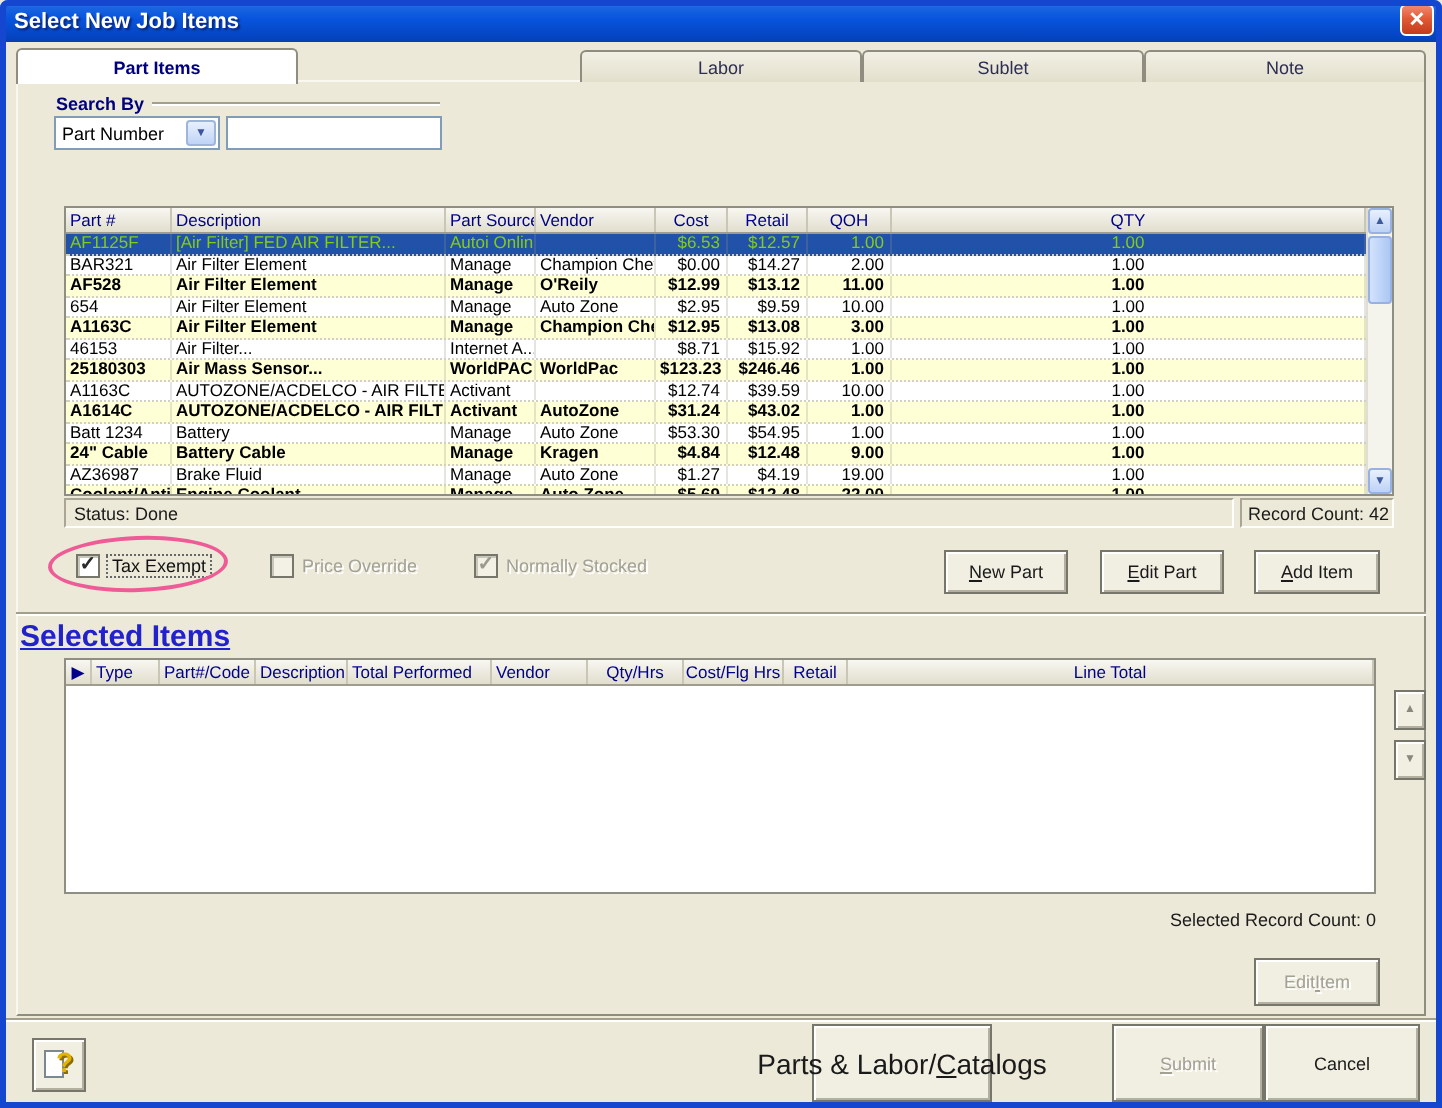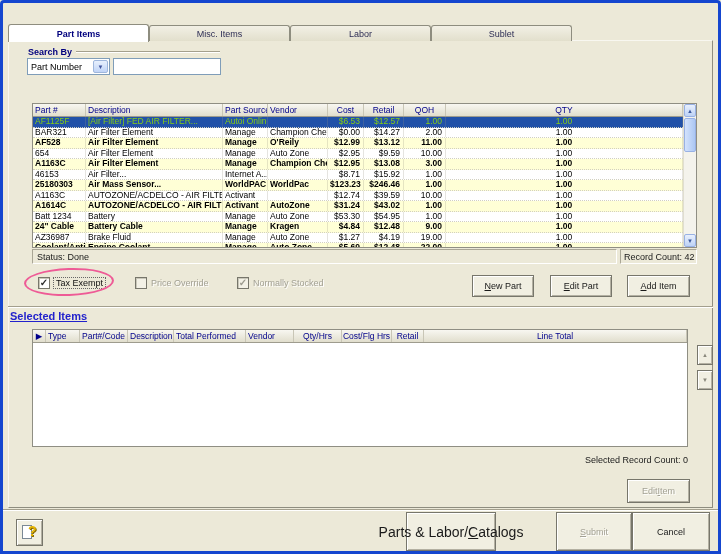--- a/index.html
+++ b/index.html
@@ -92,21 +92,21 @@
     border-radius:50%; transform:rotate(-2deg); z-index:7; pointer-events:none; }
 
   
   .btn3d { background:#F1EFE2; border:1px solid #77766B;
     box-shadow:inset 1px 1px 0 #FFFFFF, inset -1px -1px 0 #B3B0A2;
     font-size:9px; color:#1A1A1A; display:flex; align-items:center; justify-content:center;
     z-index:6; white-space:nowrap; cursor:default; }
   .btn3d.disabled { color:#A3A194; text-shadow:1px 1px 0 #fff; }
   .u { text-decoration:underline; }
 
-  .link-label { font-size:11px; font-weight:bold; color:#2222CC; text-decoration:underline; z-index:5;text-align:center; }
+  .link-label { font-size:15px; font-weight:bold; color:#2222CC; text-decoration:underline; z-index:5;text-align:center; }
 
   
   .sel-grid { left:32px; top:329px; width:656px; height:118px; background:#fff;
     border:1px solid #8F8E83; display:flex; flex-direction:column; z-index:5; overflow:hidden; }
   .updown { width:16px; height:20px; font-size:6px; color:#8A887C; }
 
   .sel-count { font-size:9px; color:#1A1A1A; text-align:right; z-index:5; }
 
   
   .help-btn { left:16px; top:519px; width:27px; height:27px; position:absolute; }
@@ -114,34 +114,40 @@
     border:1px solid #7A8894; }
   .help-q { position:absolute; left:11px; top:3px; font-size:14px; font-weight:bold; color:#E4B200;
     text-shadow:1px 1px 0 #8a6d00; }
   .tall-btn { height:39px; }
 </style>
 </head>
 <body>
 
 <div class="window">
 
+  <div class="titlebar">
+    <span class="title">Select New Job Items</span>
+    <span class="close-btn">
+        <span>✕</span>
+      </span>
+  </div>
 
   <div class="tabpage"></div>
 
   <div class="tab selected" style="left:8px;">
       <span>Part Items</span>
     </div>
-  <div class="tab" style="left:149px;">
-      <span>Misc. Items</span>
-    </div>
   <div class="tab" style="left:290px;">
       <span>Labor</span>
     </div>
   <div class="tab" style="left:431px;">
       <span>Sublet</span>
+    </div>
+  <div class="tab" style="left:572px;">
+      <span>Note</span>
     </div>
 
   <div class="abs group-label" style="left:28px;top:47px;">Search By</div>
   <div class="abs etched-h" style="left:76px;top:51px;width:144px;"></div>
   <div class="abs combo">
     <span>Part Number</span>
     <span class="combo-btn">
         <span>▼</span>
       </span>
   </div>

